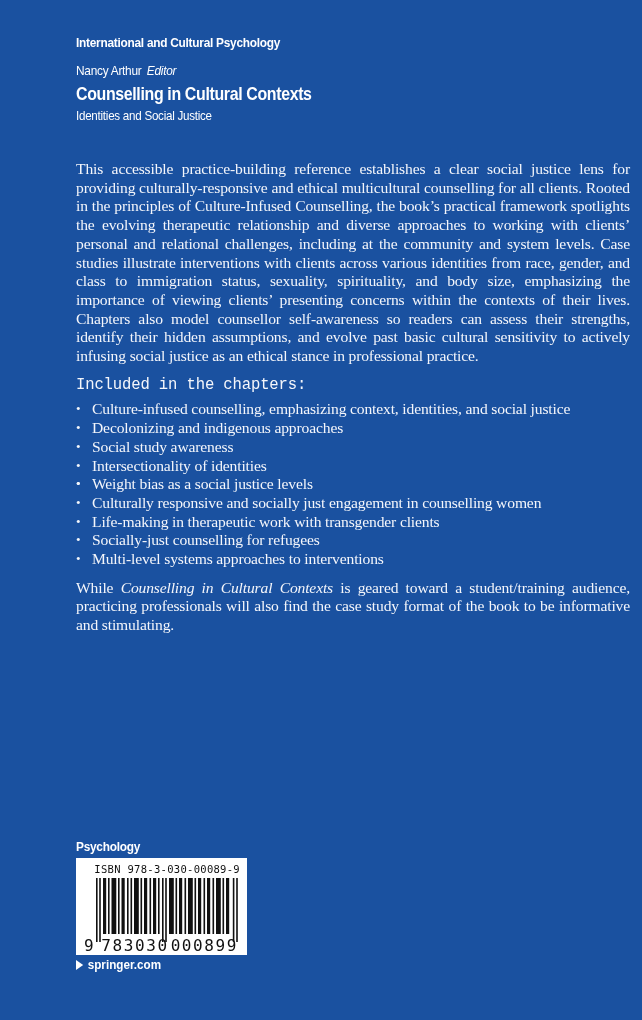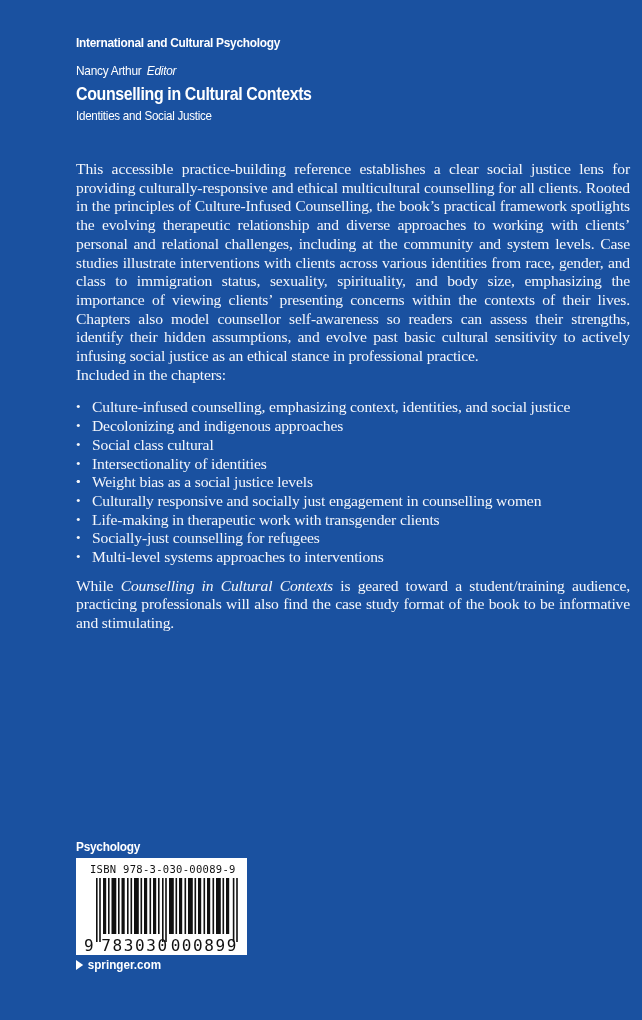--- a/index.html
+++ b/index.html
@@ -75,23 +75,25 @@
       line-height: 18.7px;
       color: #f4f6fb;
     }
     .body-text p {
       margin: 0;
       text-align: justify;
       text-align-last: left;
       letter-spacing: -0.15px;
     }
     .body-text .intro {
+      margin-bottom: 10px;
     }
     .body-text .included {
-      margin-bottom: 14px;
+      margin-bottom: 6px;
+      font-family: Liberation Mono, monospace;
     }
     .body-text ul {
       list-style: none;
       margin: 0 0 10px 0;
       padding: 0;
     }
     .body-text li {
       position: relative;
       padding-left: 16px;
       letter-spacing: -0.15px;
@@ -122,20 +124,21 @@
       top: 858px;
       width: 171px;
       height: 97px;
       background: #ffffff;
     }
     .isbn-text {
       position: absolute;
       left: 14px;
       top: 5px;
       width: 150px;
+      text-align: right;
       font-family: "DejaVu Sans Mono", "Liberation Mono", monospace;
       font-size: 10.5px;
       color: #111111;
       letter-spacing: 0.3px;
       white-space: nowrap;
     }
     .barcode {
       position: absolute;
       left: 20px;
       top: 20px;
@@ -195,21 +198,21 @@
   <div class="subtitle sans">Identities and Social Justice</div>
 
   <div class="body-text serif">
     <p class="intro">This accessible practice-building reference establishes a clear social justice lens for providing culturally-responsive and ethical multicultural counselling for all clients. Rooted in the principles of Culture-Infused Counselling, the book’s practical framework spotlights the evolving therapeutic relationship and diverse approaches to working with clients’ personal and relational challenges, including at the community and system levels. Case studies illustrate interventions with clients across various identities from race, gender, and class to immigration status, sexuality, spirituality, and body size, emphasizing the importance of viewing clients’ presenting concerns within the contexts of their lives. Chapters also model counsellor self-awareness so readers can assess their strengths, identify their hidden assumptions, and evolve past basic cultural sensitivity to actively infusing social justice as an ethical stance in professional practice.</p>
 
     <p class="included">Included in the chapters:</p>
 
     <ul>
       <li><span class="bullet">•</span><span>Culture-infused counselling, emphasizing context, identities, and social justice</span></li>
       <li><span class="bullet">•</span><span>Decolonizing and indigenous approaches</span></li>
-      <li><span class="bullet">•</span><span>Social class cultural</span></li>
+      <li><span class="bullet">•</span><span>Social study awareness</span></li>
       <li><span class="bullet">•</span><span>Intersectionality of identities</span></li>
       <li><span class="bullet">•</span></li>
       <li><span class="bullet">•</span><span>Weight bias as a social justice levels</span></li>
       <li><span class="bullet">•</span><span>Culturally responsive and socially just engagement in counselling women</span></li>
       <li><span class="bullet">•</span><span>Life-making in therapeutic work with transgender clients</span></li>
       <li><span class="bullet">•</span><span>Socially-just counselling for refugees</span></li>
       <li><span class="bullet">•</span><span>Multi-level systems approaches to interventions</span></li>
     </ul>
 
     <p><span>While </span><em>Counselling in Cultural Contexts</em><span> is geared toward a student/training audience, practicing professionals will also find the case study format of the book to be informative and stimulating.</span></p>

